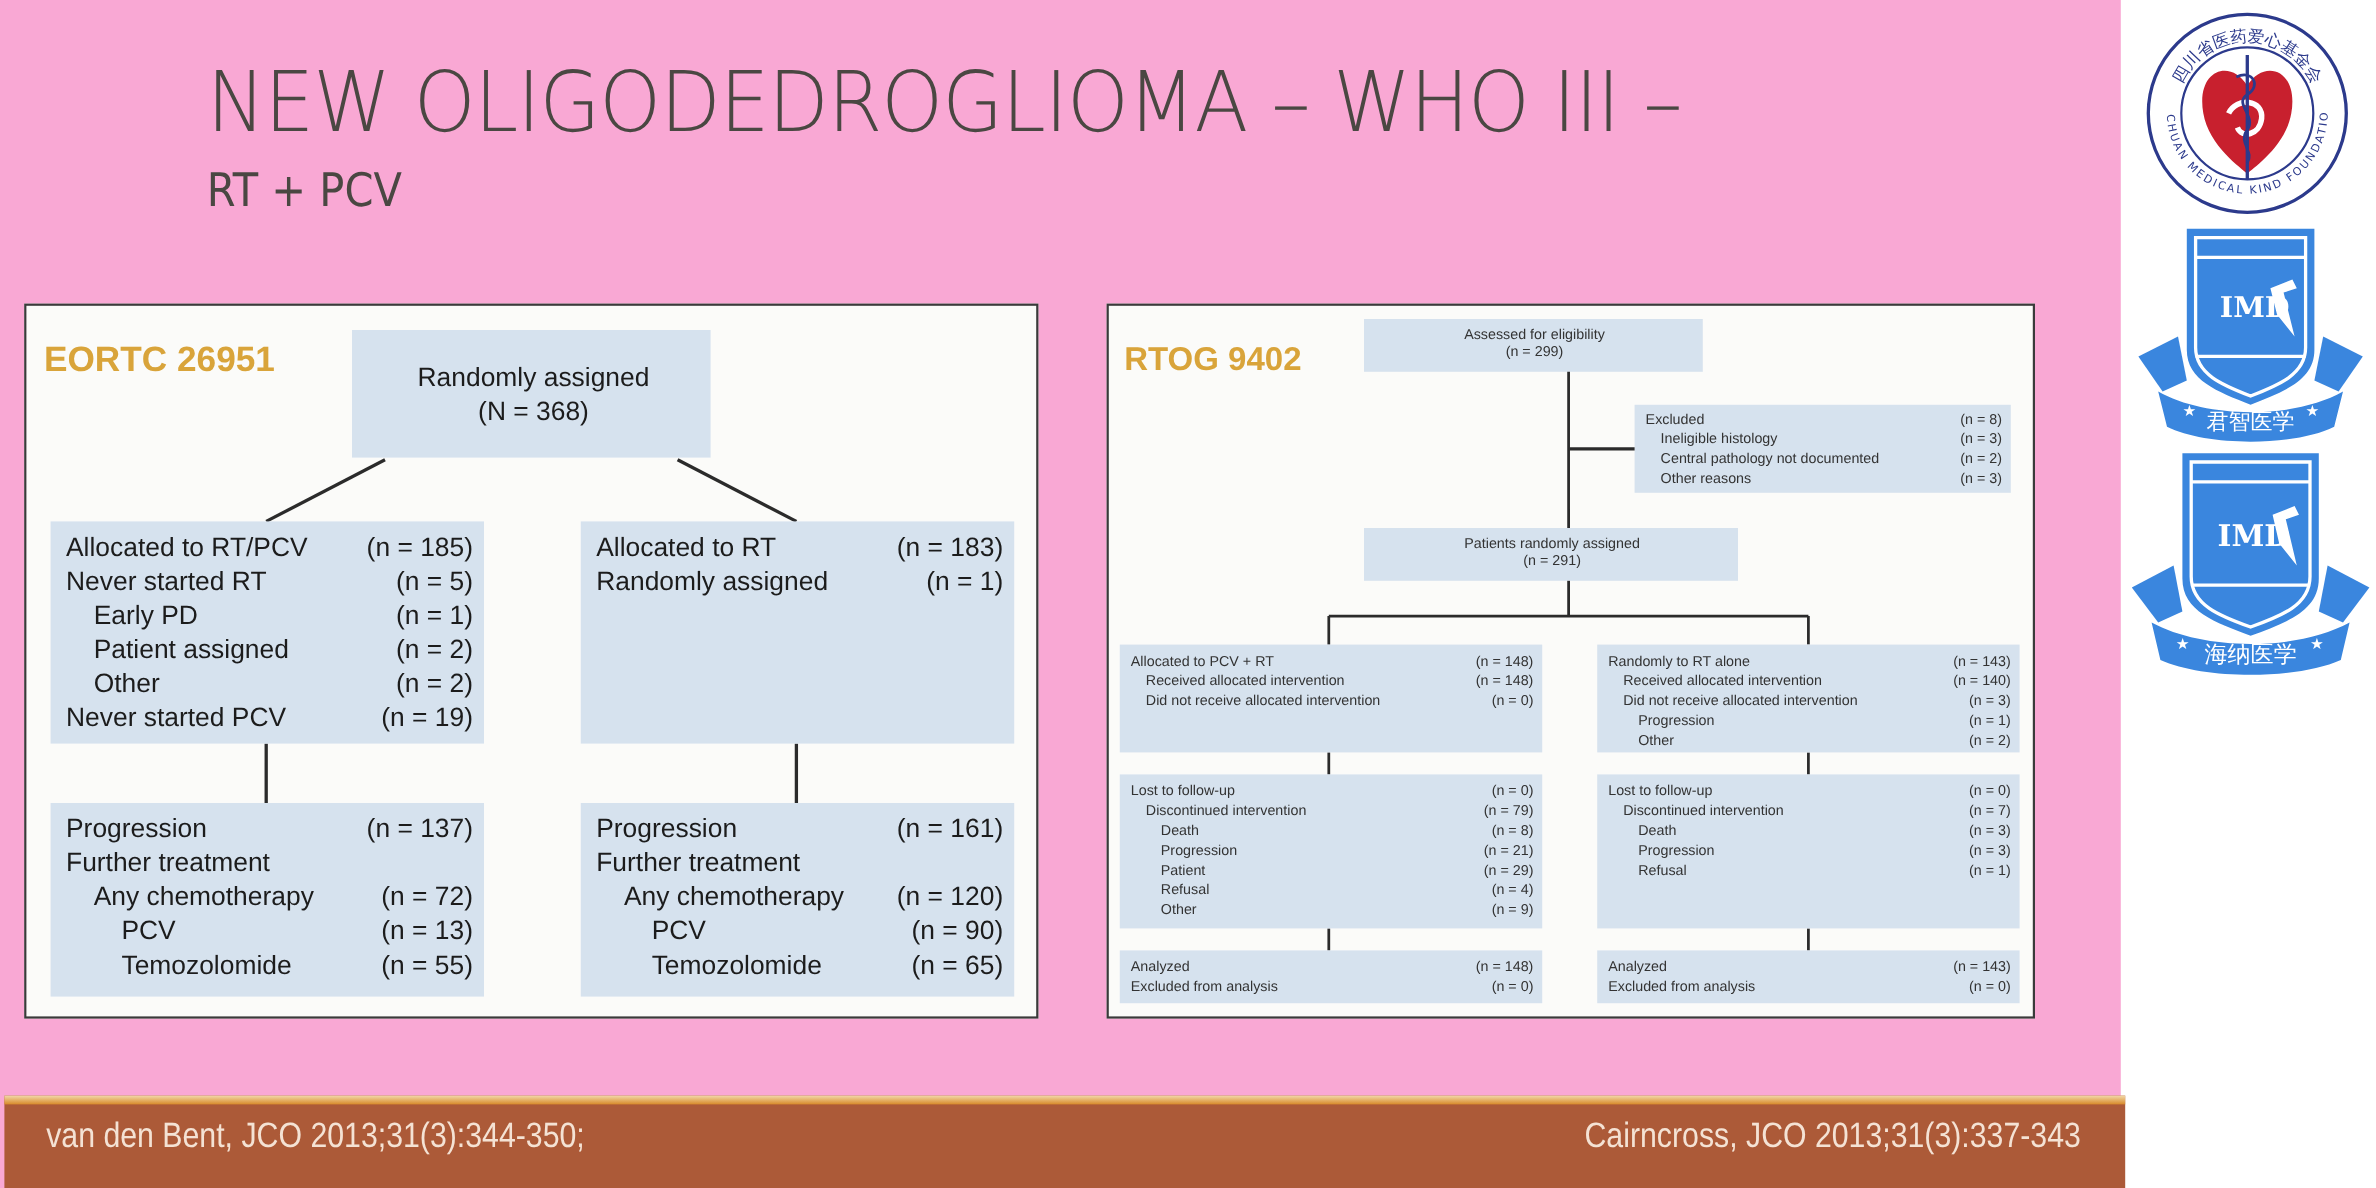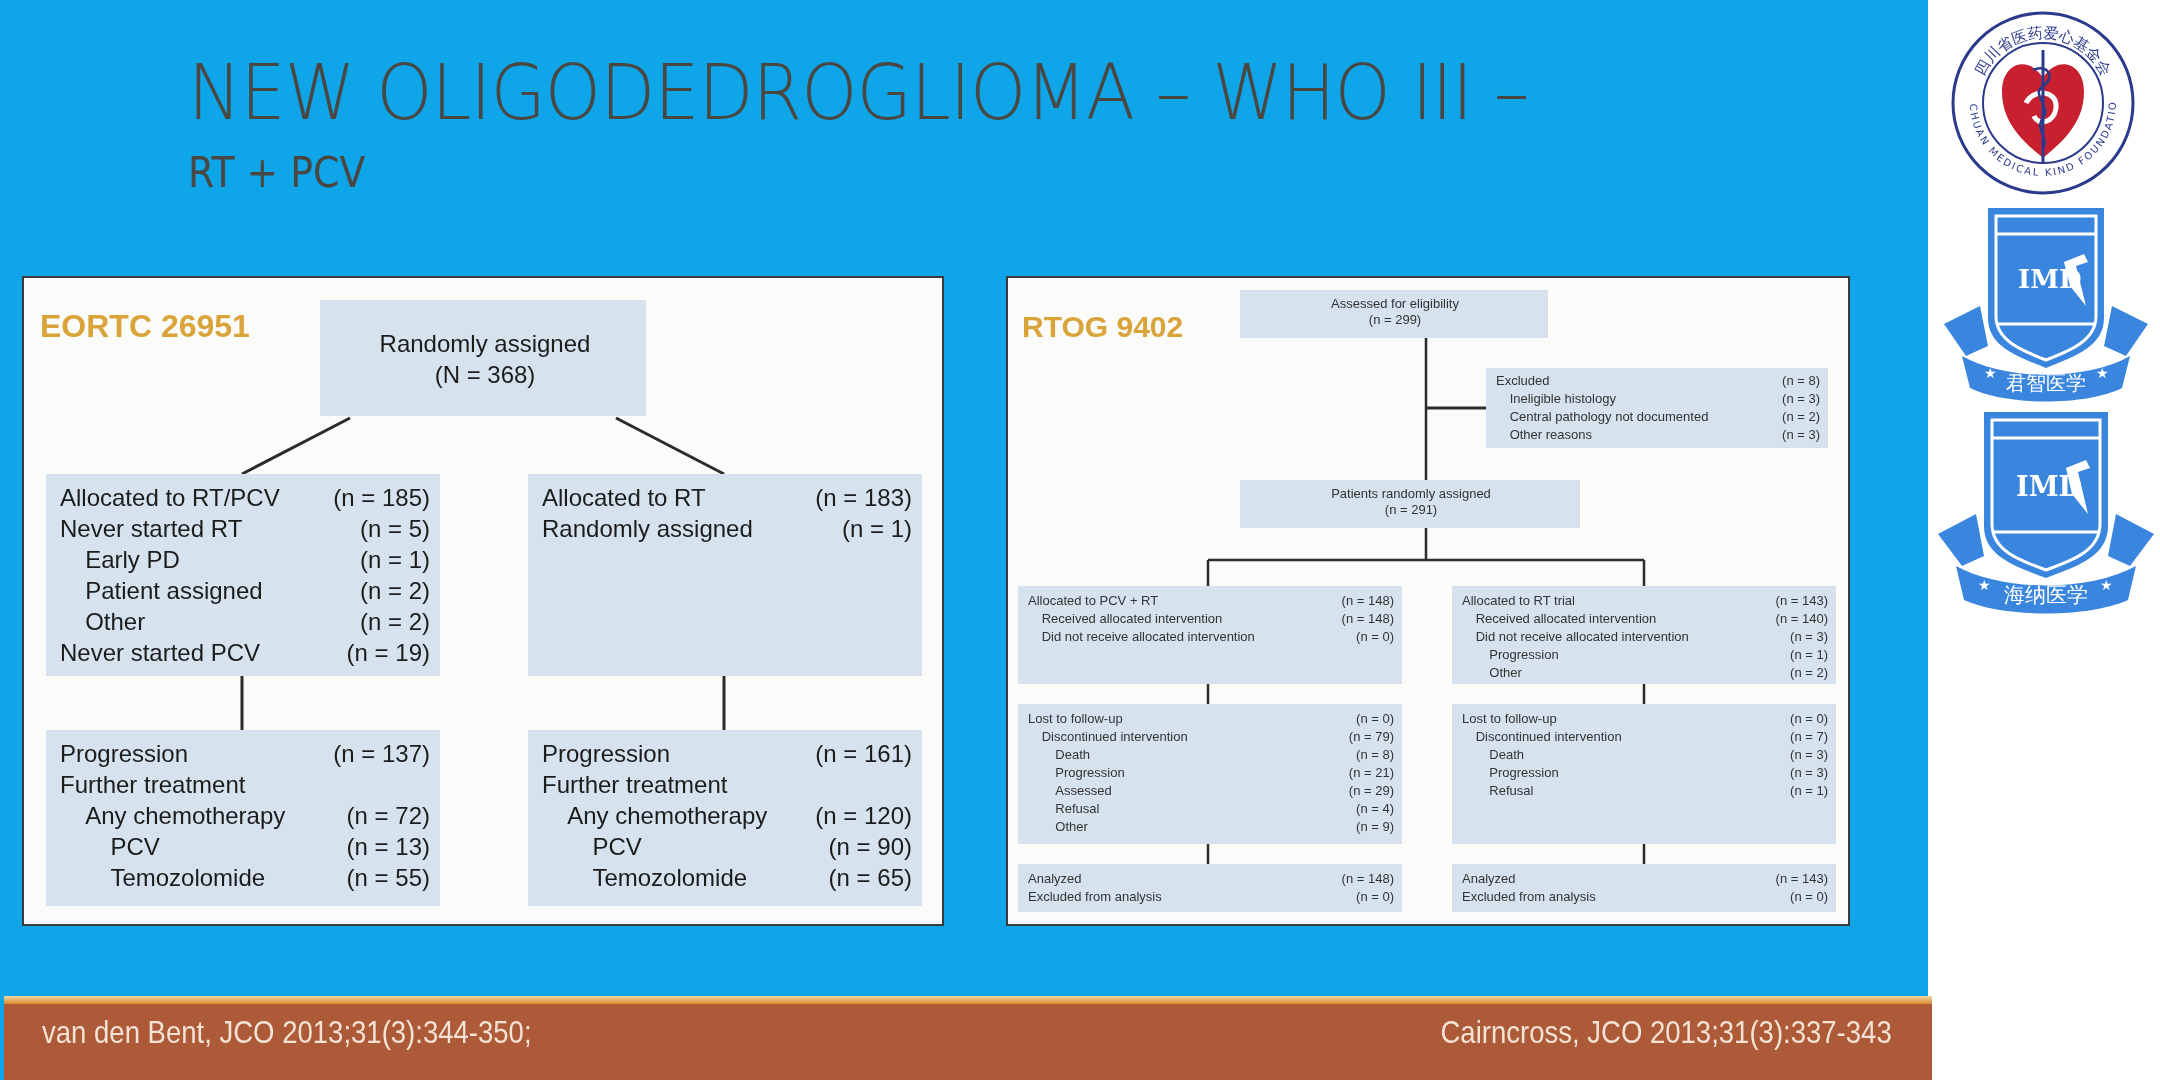--- a/index.html
+++ b/index.html
@@ -1,17 +1,17 @@
 <!DOCTYPE html>
 <html><head>
 <meta charset="utf-8">
 <style>
   html, body { margin:0; padding:0; }
   body { width:2160px; height:1080px; position:relative; overflow:hidden; background:#ffffff; font-family:"Liberation Sans", sans-serif; }
-  .slide { position:absolute; left:0; top:0; width:1928px; height:1080px; background:#0ea5e9; }
+  .slide { position:absolute; left:0; top:0; width:1928px; height:1080px; background:#f9a8d4; }
   .title { position:absolute; left:188px; top:48px; font-family:"DejaVu Sans", sans-serif; font-weight:300; font-size:76px; color:#4a4742; letter-spacing:-1px; white-space:nowrap; transform:scaleX(0.94); transform-origin:left top; }
   .subtitle { position:absolute; left:188px; top:148px; font-family:"DejaVu Sans", sans-serif; font-size:42px; color:#4a4742; white-space:nowrap; transform:scaleX(0.9); transform-origin:left top; }
   .panel { position:absolute; background:#fbfbf9; border:2px solid #3a3a3a; box-shadow: 0 0 0 3px #fbfbf9 inset; }
   .panel-label { position:absolute; font-family:"Liberation Sans", sans-serif; font-weight:bold; color:#d9a43a; }
   .box { position:absolute; background:#d6e2ee; color:#1c1c1c; box-sizing:border-box; }
   .row { display:flex; justify-content:space-between; white-space:nowrap; }
   .row .v { text-align:right; }
   .ind1 { padding-left:1.05em; }
   .ind2 { padding-left:2.1em; }
   
@@ -183,21 +183,21 @@
           <span class="ind1">Received allocated intervention</span>
           <span class="v">(n = 148)</span>
         </div>
         <div class="row">
           <span class="ind1">Did not receive allocated intervention</span>
           <span class="v">(n = 0)</span>
         </div>
       </div>
     <div class="box" style="left:444px; top:308px; width:384px; height:98px;">
         <div class="row">
-          <span class="">Allocated to RT trial</span>
+          <span class="">Randomly to RT alone</span>
           <span class="v">(n = 143)</span>
         </div>
         <div class="row">
           <span class="ind1">Received allocated intervention</span>
           <span class="v">(n = 140)</span>
         </div>
         <div class="row">
           <span class="ind1">Did not receive allocated intervention</span>
           <span class="v">(n = 3)</span>
         </div>
@@ -221,21 +221,21 @@
         </div>
         <div class="row">
           <span class="ind2">Death</span>
           <span class="v">(n = 8)</span>
         </div>
         <div class="row">
           <span class="ind2">Progression</span>
           <span class="v">(n = 21)</span>
         </div>
         <div class="row">
-          <span class="ind2">Assessed</span>
+          <span class="ind2">Patient</span>
           <span class="v">(n = 29)</span>
         </div>
         <div class="row">
           <span class="ind2">Refusal</span>
           <span class="v">(n = 4)</span>
         </div>
         <div class="row">
           <span class="ind2">Other</span>
           <span class="v">(n = 9)</span>
         </div>

